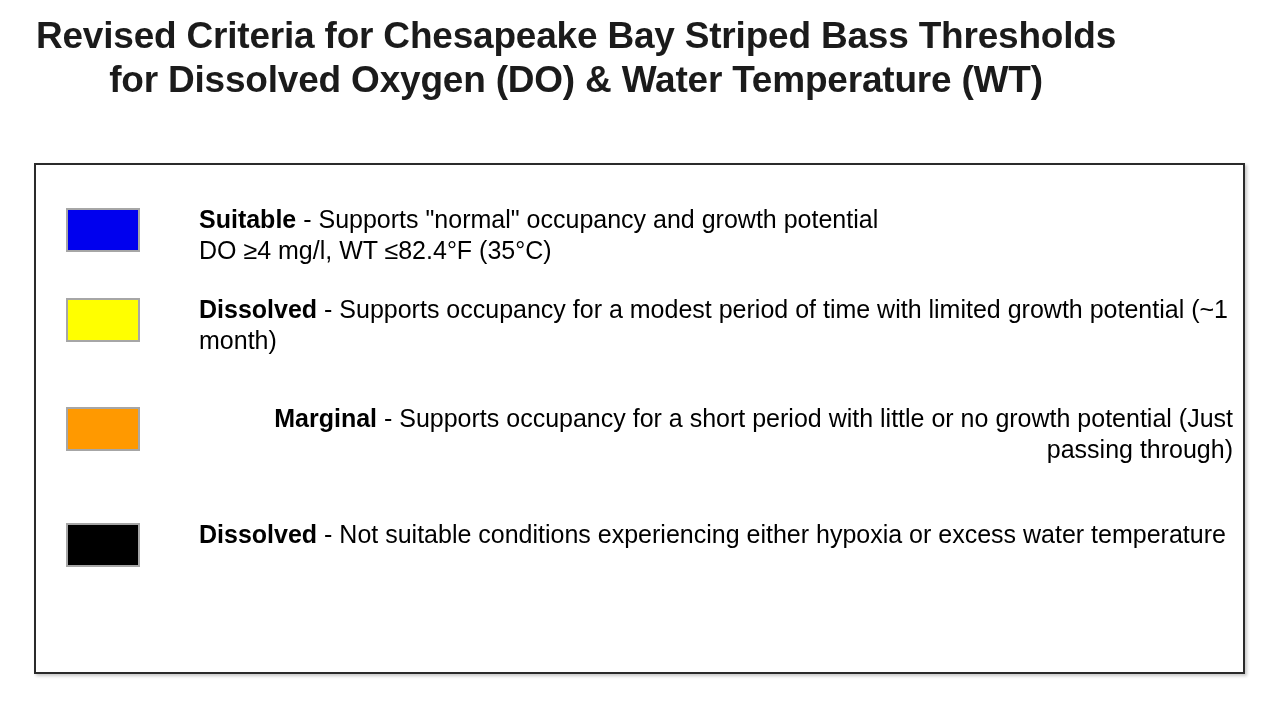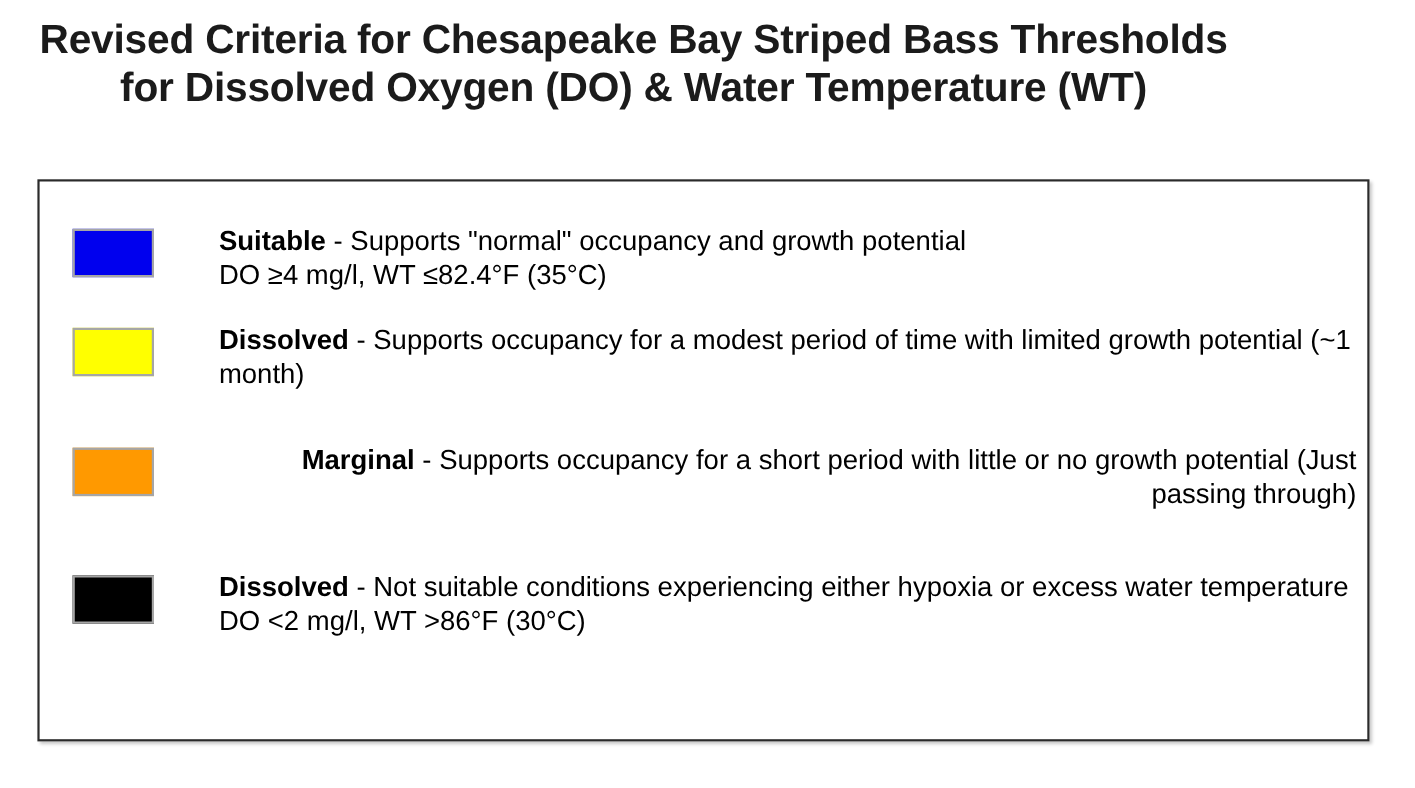--- a/index.html
+++ b/index.html
@@ -121,18 +121,17 @@
       <span class="swatch" style="background: rgb(255, 153, 0); border-color: rgb(166, 166, 166);"></span>
       <div class="legend-text">
         <span class="legend-head">Marginal</span><span class="legend-desc"> - Supports occupancy for a short period with little or no growth potential (Just passing through)</span>
       </div>
     </div>
 
     <div class="legend-row r3">
       <span class="swatch" style="background: rgb(0, 0, 0); border-color: rgb(166, 166, 166);"></span>
       <div class="legend-text">
         <span class="legend-head">Dissolved</span><span class="legend-desc"> - Not suitable conditions experiencing either hypoxia or excess water temperature</span>
-        <span class="legend-detail">DO &lt;2 mg/l, WT &gt;86°F (30°C)</span>
       </div>
     </div>
 
   </div>
 </div>
 
 </body></html>

